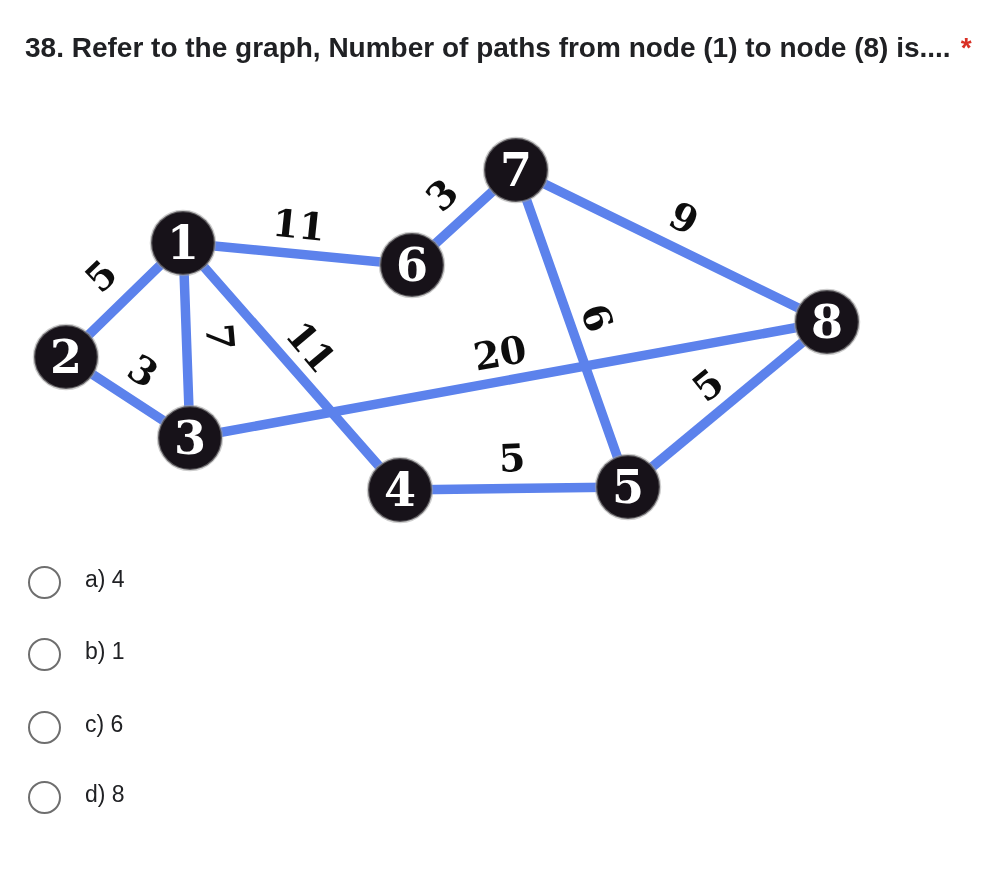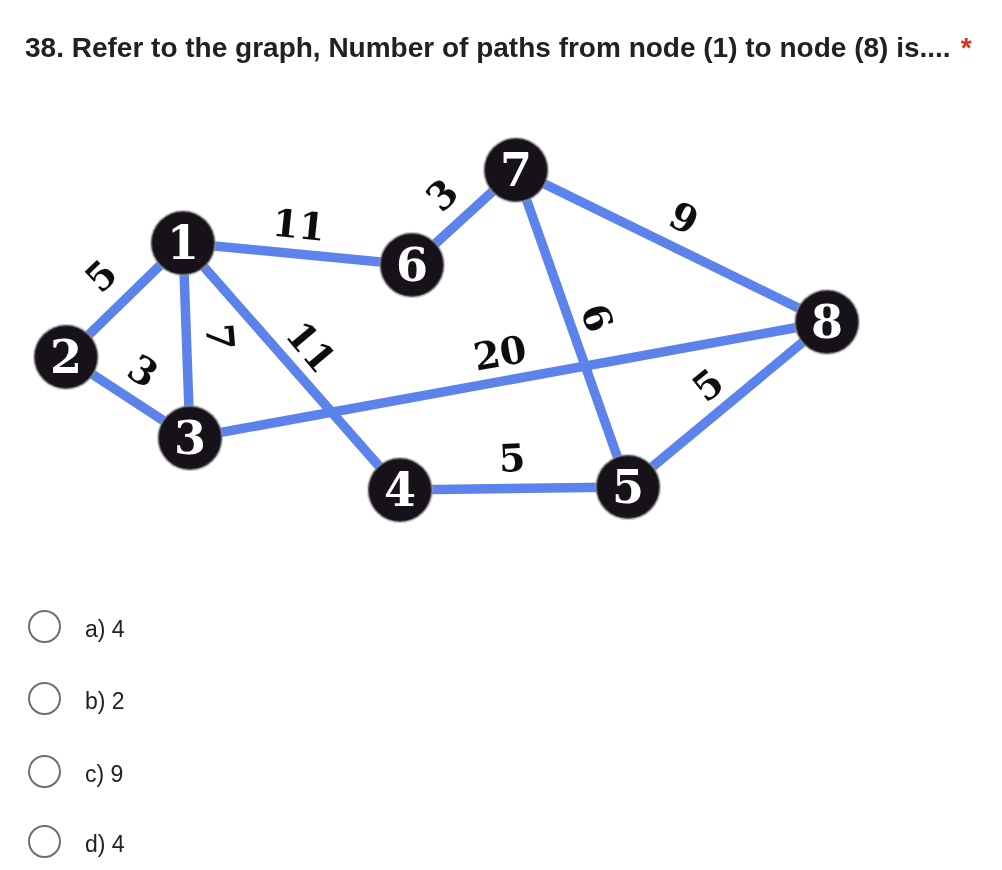--- a/index.html
+++ b/index.html
@@ -8,23 +8,22 @@
     background:#ffffff;font-family:"Liberation Sans",sans-serif;
   }
   .title{
     position:absolute;left:25px;top:31px;width:960px;
     font-size:28px;line-height:33px;color:#202124;white-space:nowrap;font-weight:bold;
   }
   .req{margin-left:10px;font-size:28px}
   #graph{position:absolute;left:0;top:0}
   .options{position:absolute;left:0;top:0;width:100%;height:100%}
   .option{
-    position:absolute;left:28px;display:flex;align-items:flex-end;gap:24px;height:36px;
+    position:absolute;left:28px;display:flex;align-items:flex-start;gap:24px;height:36px;
     cursor:pointer;
-    margin-top:41px;
   }
   .radio{
     width:33px;height:33px;border-radius:50%;box-sizing:border-box;
     border:2.5px solid #6e6e6e;background:#ffffff;flex:0 0 auto;
   }
   .olabel{font-size:23px;color:#202124}
 </style>
 </head>
 <body>
 
@@ -73,23 +72,23 @@
     <text x="827" y="338.1" fill="#ffffff" font-size="46" font-weight="bold" font-family="&quot;DejaVu Serif&quot;, serif" text-anchor="middle">8</text>
   </svg>
 
 <div class="options">
   <div class="option" style="top: 566px;">
     <span class="radio" style="border-color: rgb(110, 110, 110);"></span>
     <span class="olabel">a) 4</span>
   </div>
   <div class="option" style="top: 638px;">
     <span class="radio" style="border-color: rgb(110, 110, 110);"></span>
-    <span class="olabel">b) 2</span>
+    <span class="olabel">b) 1</span>
   </div>
   <div class="option" style="top: 711px;">
     <span class="radio" style="border-color: rgb(110, 110, 110);"></span>
-    <span class="olabel">c) 9</span>
+    <span class="olabel">c) 6</span>
   </div>
   <div class="option" style="top: 781px;">
     <span class="radio" style="border-color: rgb(110, 110, 110);"></span>
-    <span class="olabel">d) 4</span>
+    <span class="olabel">d) 8</span>
   </div>
 </div>
 
 </body></html>

